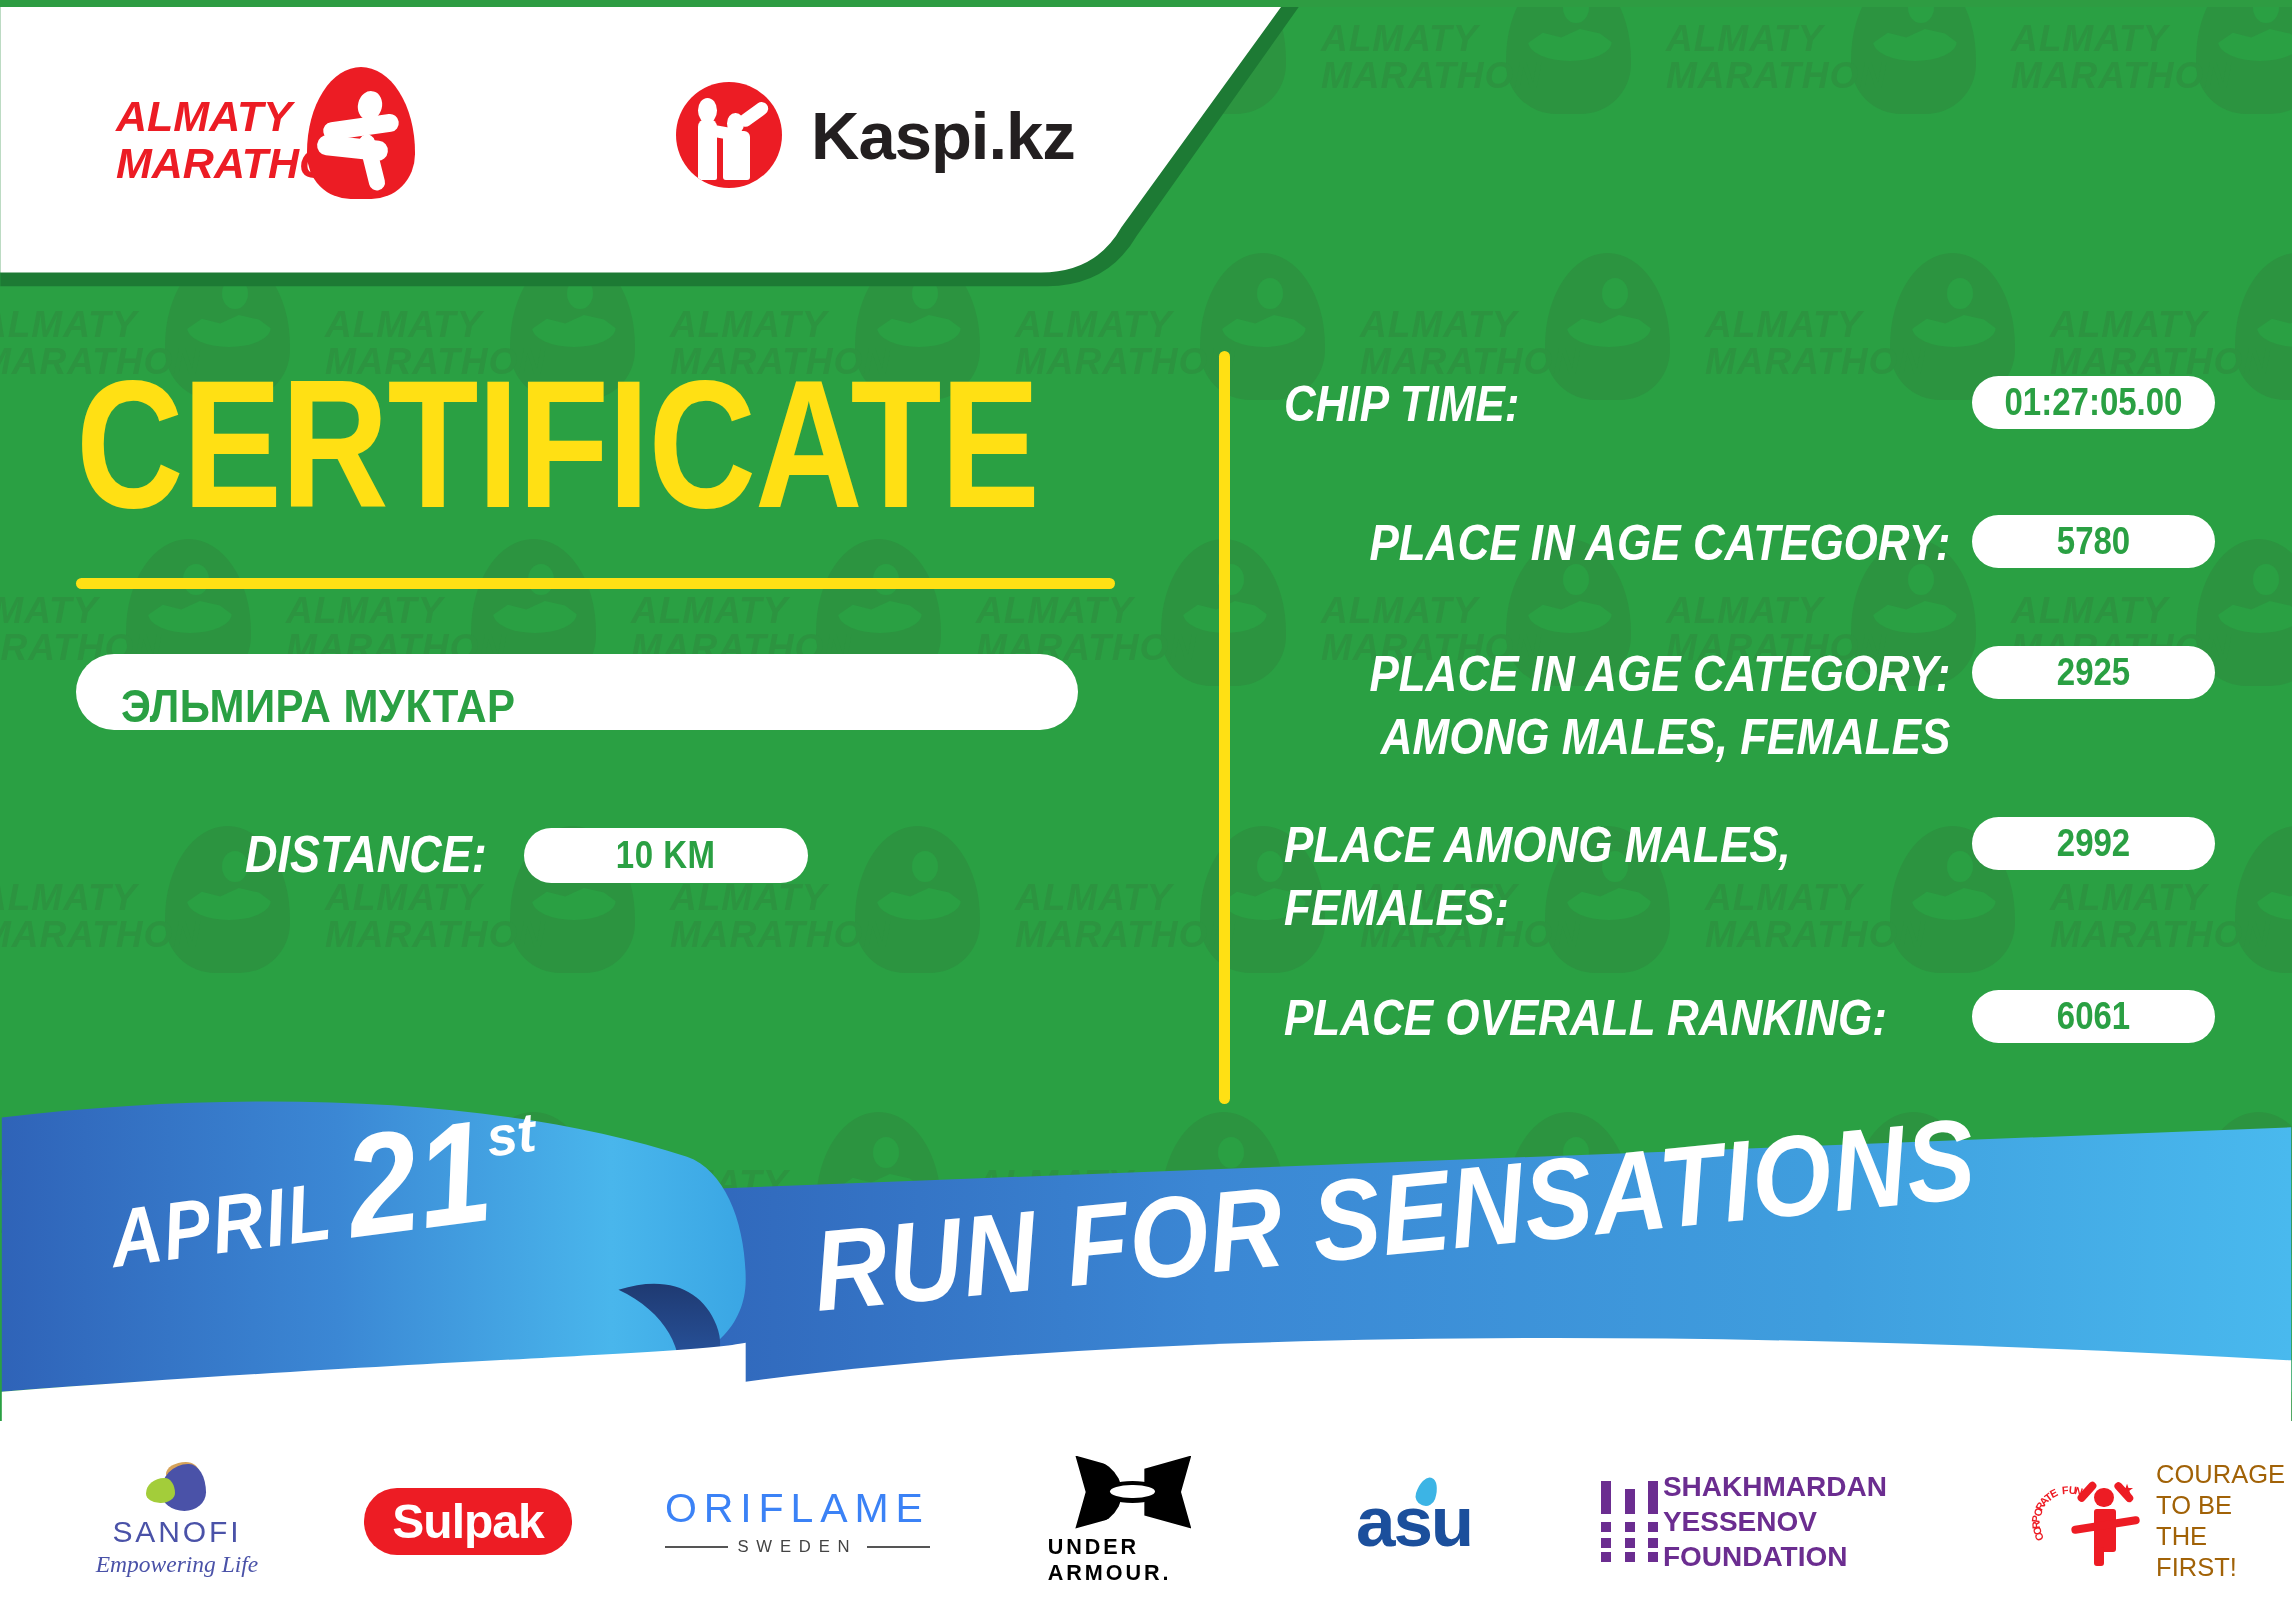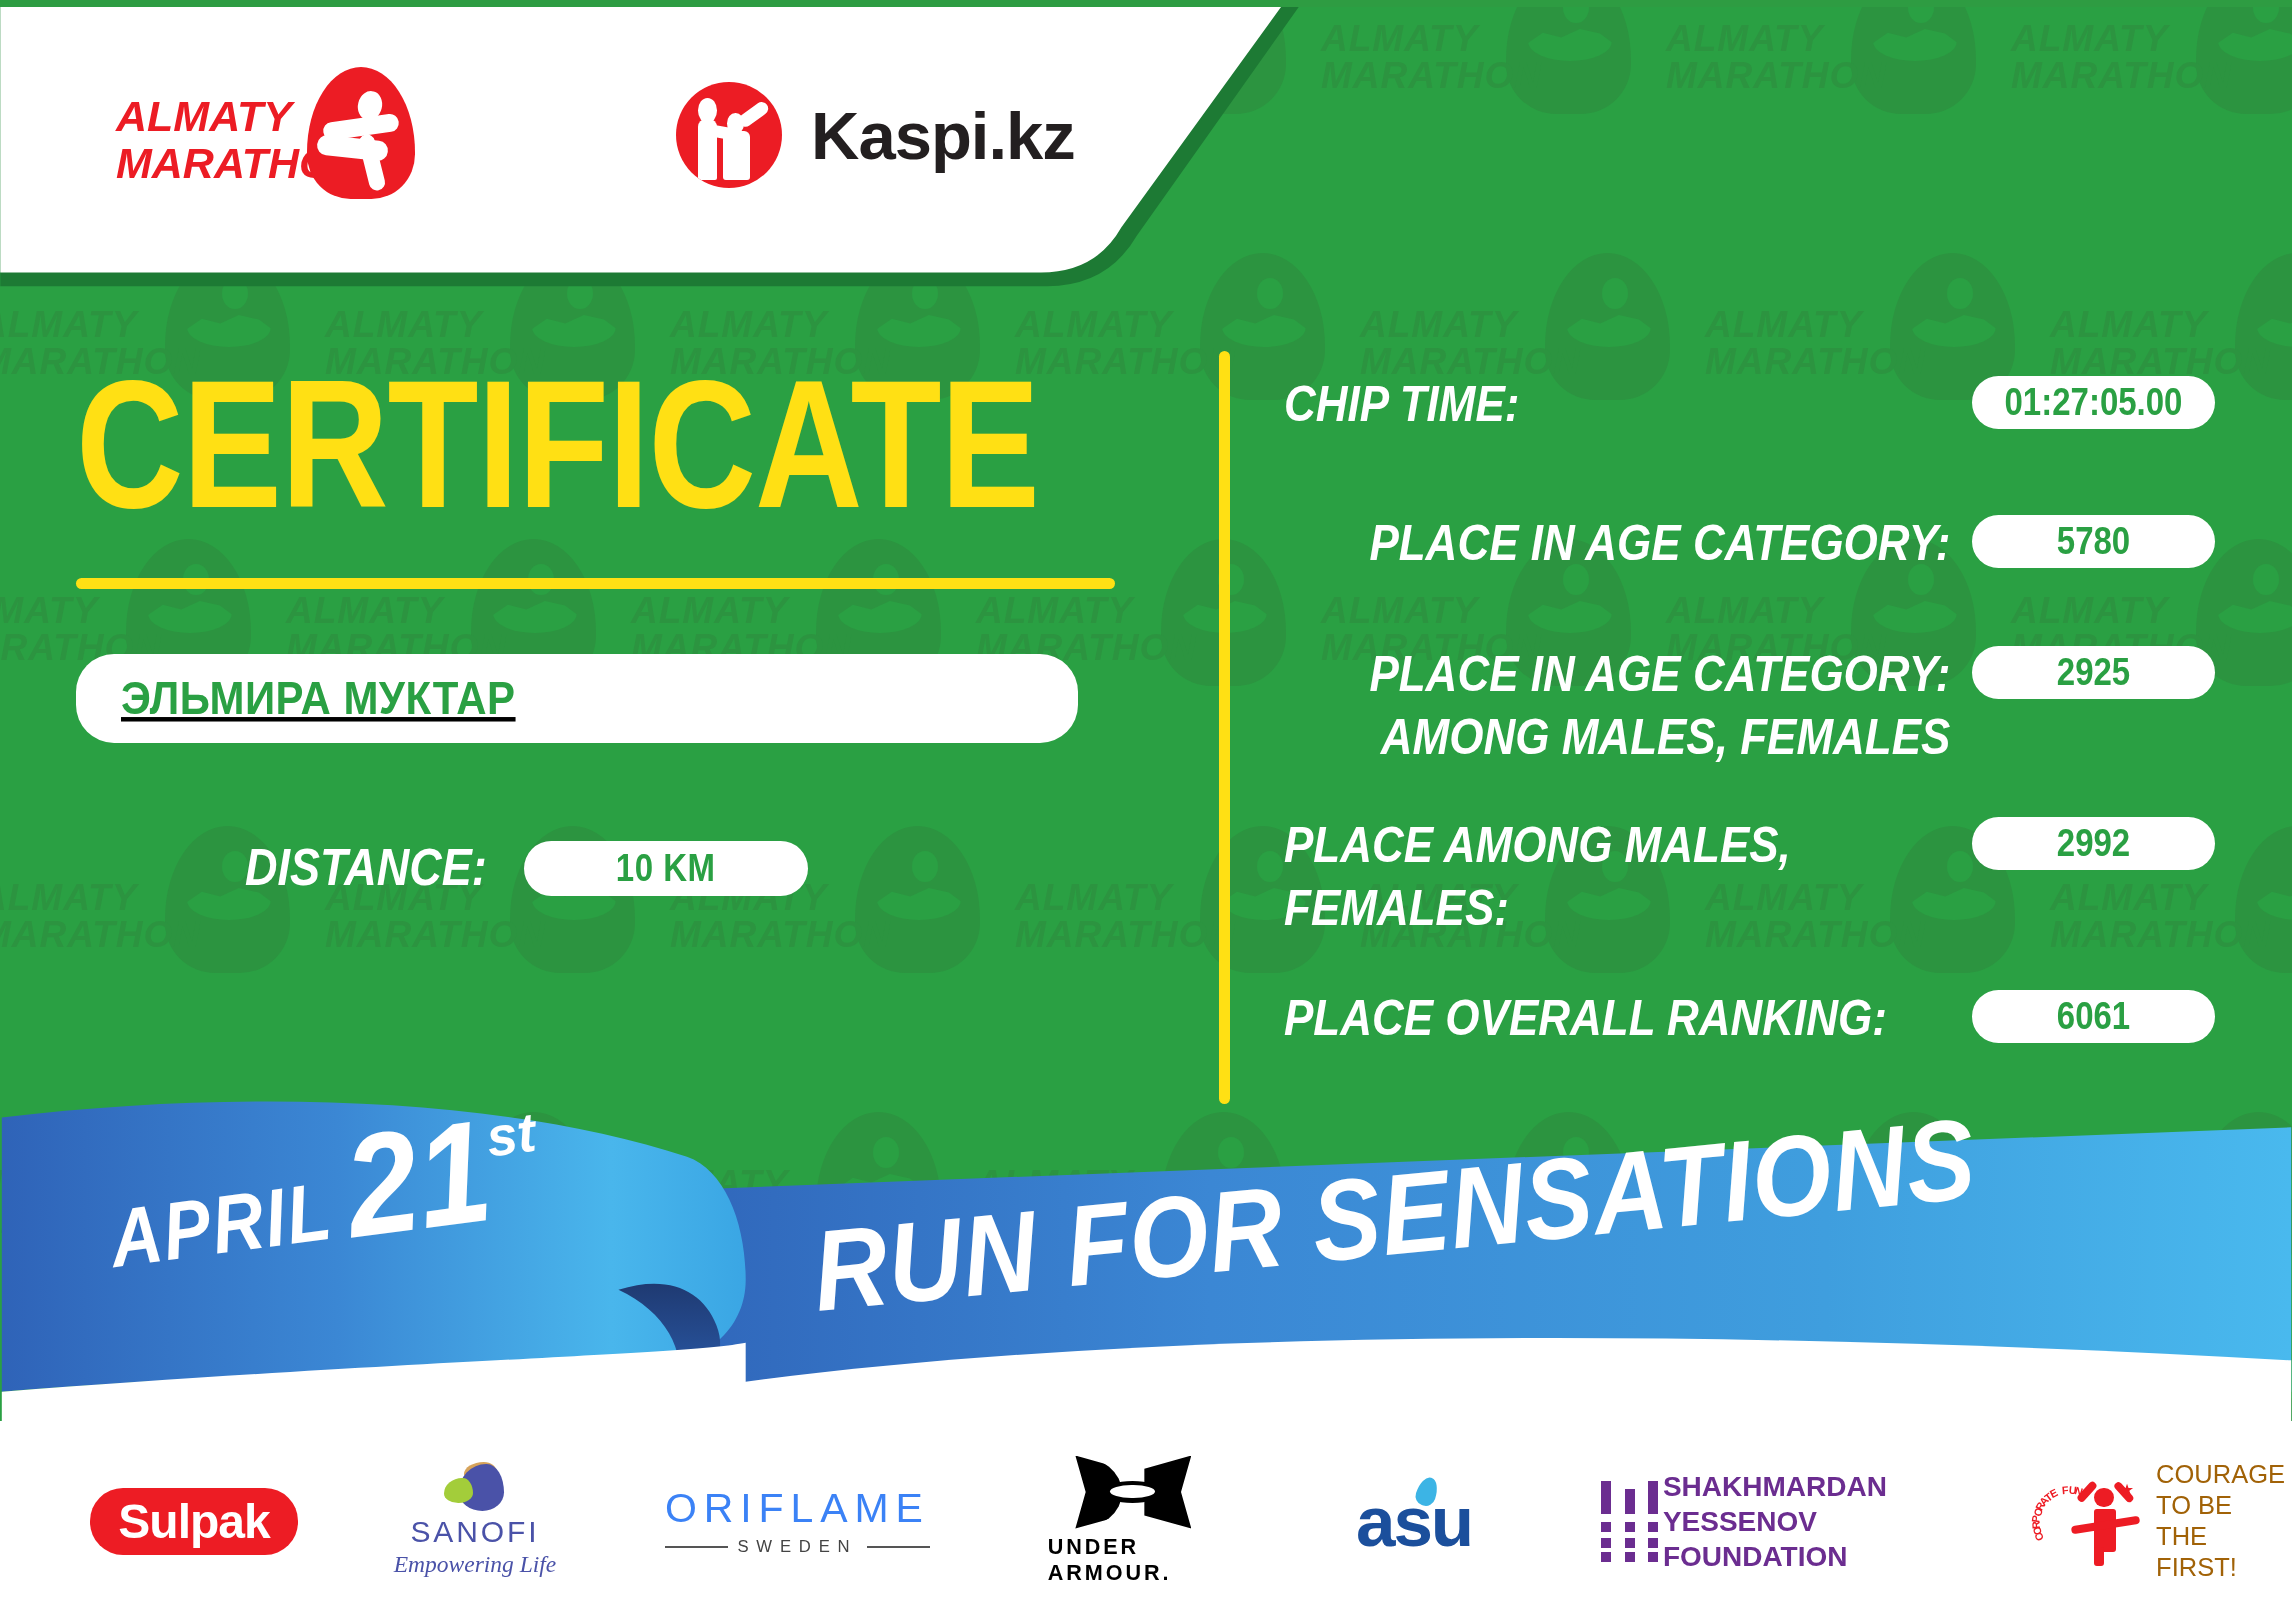--- a/index.html
+++ b/index.html
@@ -78,22 +78,22 @@
 
   
   .left-col{position:absolute;left:76px;top:353px;width:1098px;z-index:25;}
   .cert-title{
     font-size:149px;font-weight:bold;color:#ffe014;line-height:1;
     letter-spacing:-1px;font-family:"Liberation Sans",sans-serif;
     transform:scaleY(1.22);transform-origin:left top;
   }
   .title-rule{margin-top:76px;width:1039px;height:10.8px;background:#ffe014;border-radius:5.9px;}
   .name-pill{
-    margin-top:65px;width:1002px;height:89px;background:#fff;border-radius:38px;
-    display:flex;align-items:center;text-decoration:underline;
+    margin-top:65px;width:1002px;height:76px;background:#fff;border-radius:38px;
+    display:flex;align-items:flex-end;
   }
   .name-text{
     margin-left:45px;color:#2aa043;font-size:42px;font-weight:bold;
     letter-spacing:0.5px;font-family:"Liberation Sans",sans-serif;
     transform:scaleY(1.12);transform-origin:left center;
   }
 
   .kv-row{display:flex;align-items:center;margin-top:53px;}
   .kv-label{
     font-size:45px;font-weight:bold;font-style:italic;
@@ -575,35 +575,35 @@
       <span class="rd-month">APRIL</span>
       <span class="rd-day">21</span>
       <span class="rd-sup">st</span>
     </div>
 
     <div class="ribbon-slogan">RUN FOR SENSATIONS</div>
   </div>
 
   <div class="sponsors">
 
-    <div class="sp" id="sp-sulpak">
-      <div class="sulpak-pill">
-        <span class="sulpak-word">Sulpak</span>
-      </div>
-    </div>
-
     <div class="sp" id="sp-sanofi">
       <div class="sanofi-box">
         <div class="sanofi-mark">
           <div class="tan"></div>
             <div class="blue"></div>
             <div class="lime"></div>
         </div>
         <div class="sanofi-word">SANOFI</div>
         <div class="sanofi-tag">Empowering Life</div>
+      </div>
+    </div>
+
+    <div class="sp" id="sp-sulpak">
+      <div class="sulpak-pill">
+        <span class="sulpak-word">Sulpak</span>
       </div>
     </div>
 
     <div class="sp" id="sp-oriflame">
       <div class="ori-box">
         <div class="ori-word">ORIFLAME</div>
         <div class="ori-sub">
           <span class="ln"></span>
           <span class="sw">SWEDEN</span>
           <span class="ln"></span>

